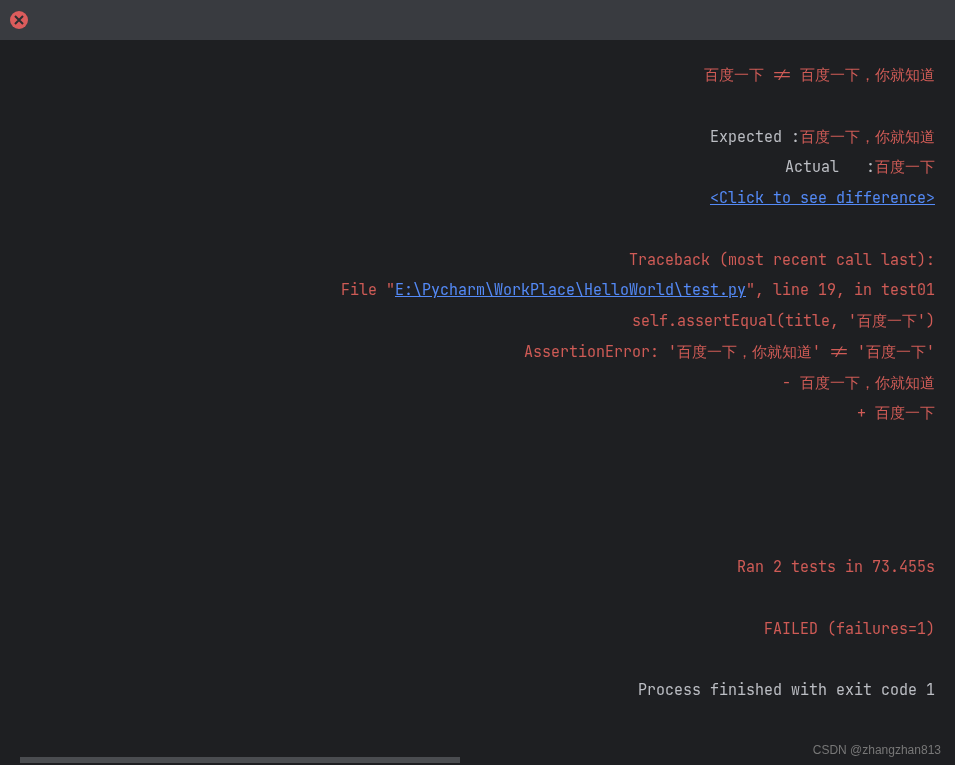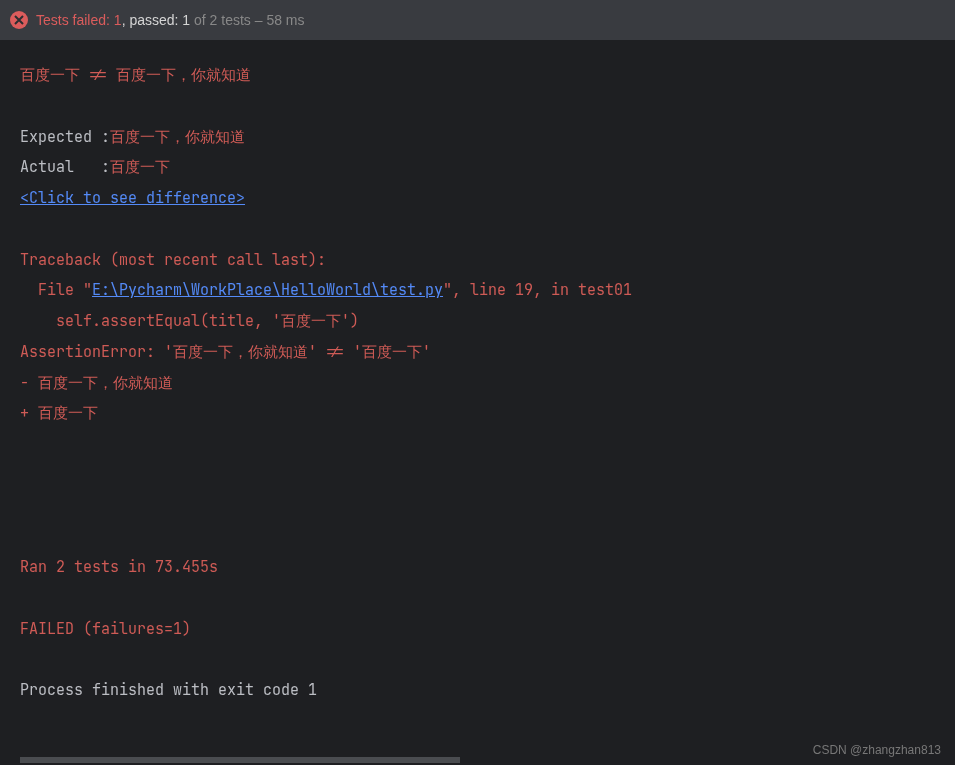--- a/index.html
+++ b/index.html
@@ -50,20 +50,21 @@
     }
     .header-rest {
       color: #888;
     }
     .console {
       padding: 20px 20px 10px 20px;
       line-height: 2.05;
       white-space: pre;
       overflow-x: auto;
       height: calc(100% - 40px - 10px);
+      text-align: right;
     }
     .err {
       color: #cf5b56;
     }
     .normal {
       color: #bcbec4;
     }
     .link {
       color: #548af7;
       text-decoration: underline;
@@ -90,25 +91,20 @@
   </style>
 </head>
 <body>
 
 <div class="header">
   <div class="fail-icon">
     <svg viewBox="0 0 10 10">
       <path d="M1 1 L9 9 M9 1 L1 9" stroke="#2b2d30" stroke-width="2" fill="none"></path>
     </svg>
   </div>
-  <div class="header-text">
-    <span class="header-failed">Tests failed:</span>
-    <span class="header-failed">1</span><span class="header-passed">, passed:</span>
-    <span class="header-passed">1</span><span class="header-rest"> of 2 tests – 58 ms</span>
-  </div>
 </div>
 
 <div class="console"><span class="err">百度一下 != 百度一下，你就知道</span>
 
 <span class="normal">Expected :</span><span class="err">百度一下，你就知道</span>
 <span class="normal">Actual   :</span><span class="err">百度一下</span>
 <span class="link">&lt;Click to see difference&gt;</span>
 
 <span class="err">Traceback (most recent call last):</span>
 <span class="err">  File "</span><span class="link">E:\Pycharm\WorkPlace\HelloWorld\test.py</span><span class="err">", line 19, in test01</span>

